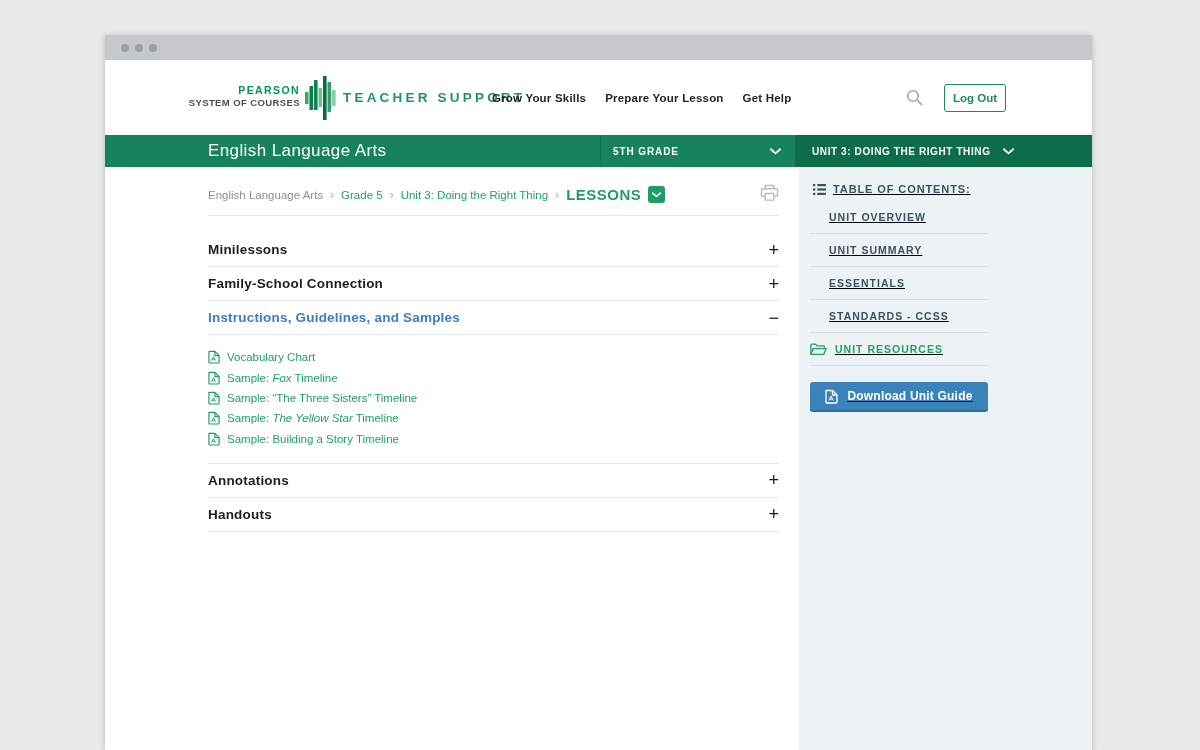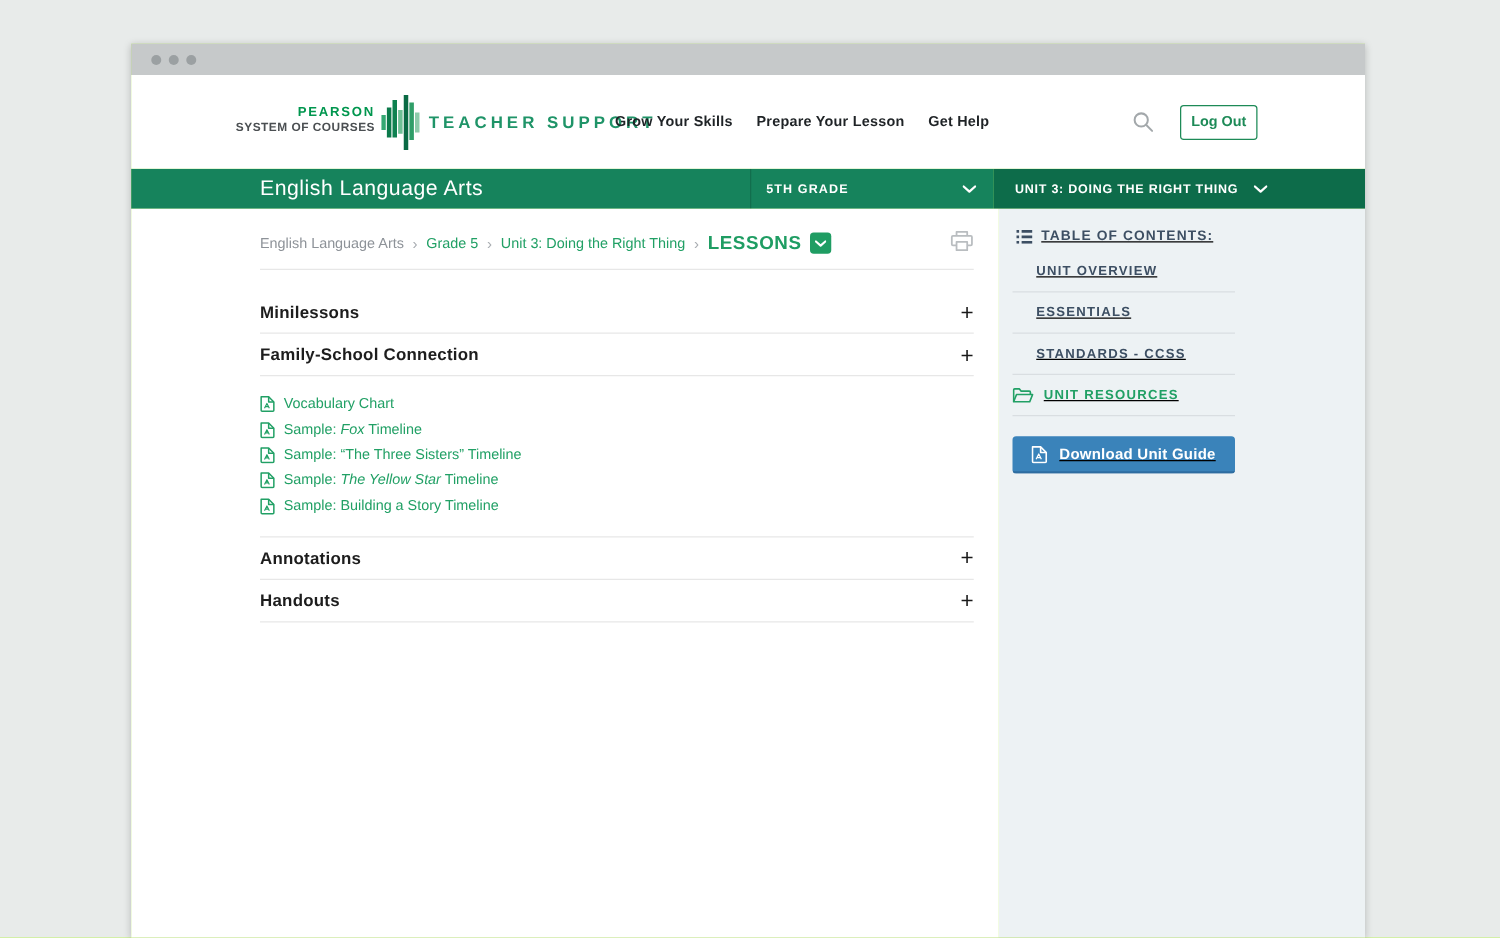--- a/index.html
+++ b/index.html
@@ -146,20 +146,24 @@
       <div class="bc-divider"></div>
       <div id="accordion">
           <div class="acc-header first">
             <span class="acc-title">Minilessons</span>
             <span class="acc-toggle">+</span>
           </div>
           <div class="acc-header">
             <span class="acc-title">Family-School Connection</span>
             <span class="acc-toggle">+</span>
           </div>
+          <div class="acc-header">
+            <span class="acc-title open">Instructions, Guidelines, and Samples</span>
+            <span class="acc-toggle">−</span>
+          </div>
           <div class="acc-body">
             <a class="doc-link">
               <svg viewBox="0 0 13 15" width="12" height="14" fill="none" stroke="#21a065" stroke-width="1.3" stroke-linejoin="round">
                 <path d="M1 1.5h6.5L12 6v7.2a.8.8 0 0 1-.8.8H1.8a.8.8 0 0 1-.8-.8z"></path>
                 <path d="M7.5 1.5V6H12"></path>
                 <path d="M3.9 11.4 6 7.2l2.1 4.2M4.7 10h2.6" stroke-width="1"></path>
               </svg>
               <span><span>Vocabulary Chart</span></span>
             </a>
             <a class="doc-link">
@@ -217,20 +221,23 @@
             <rect x="0" y="9.6" width="2.4" height="2.4"></rect>
               <rect x="4.6" y="9.6" width="9.4" height="2.4"></rect>
           </svg>
           <span>TABLE OF CONTENTS:</span>
         </div>
         <div id="toc-list">
             <div class="toc-item">
               <span>UNIT OVERVIEW</span>
             </div>
             <div class="toc-item">
+              <span>UNIT SUMMARY</span>
+            </div>
+            <div class="toc-item">
               <span>ESSENTIALS</span>
             </div>
             <div class="toc-item">
               <span>STANDARDS - CCSS</span>
             </div>
             <div class="toc-item resource">
               <svg viewBox="0 0 19 14" width="17" height="13" fill="none" stroke="#21a065" stroke-width="1.5" stroke-linejoin="round">
                 <path d="M1 12.5V2a1 1 0 0 1 1-1h4.2L7.8 3H15a1 1 0 0 1 1 1v2"></path>
                 <path d="M1 12.5l2.6-6.5H18l-2.6 6.5z"></path>
               </svg>

